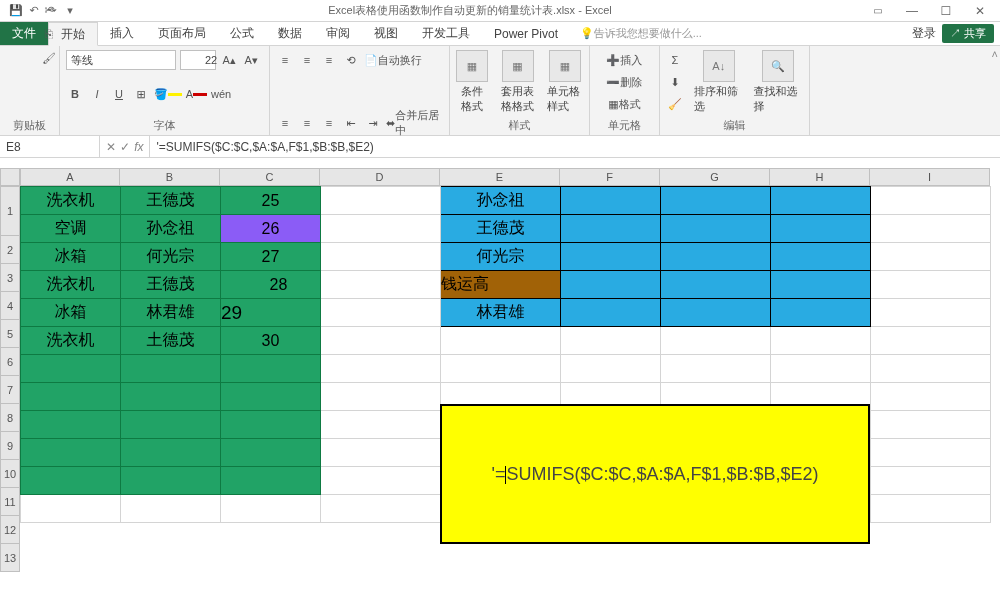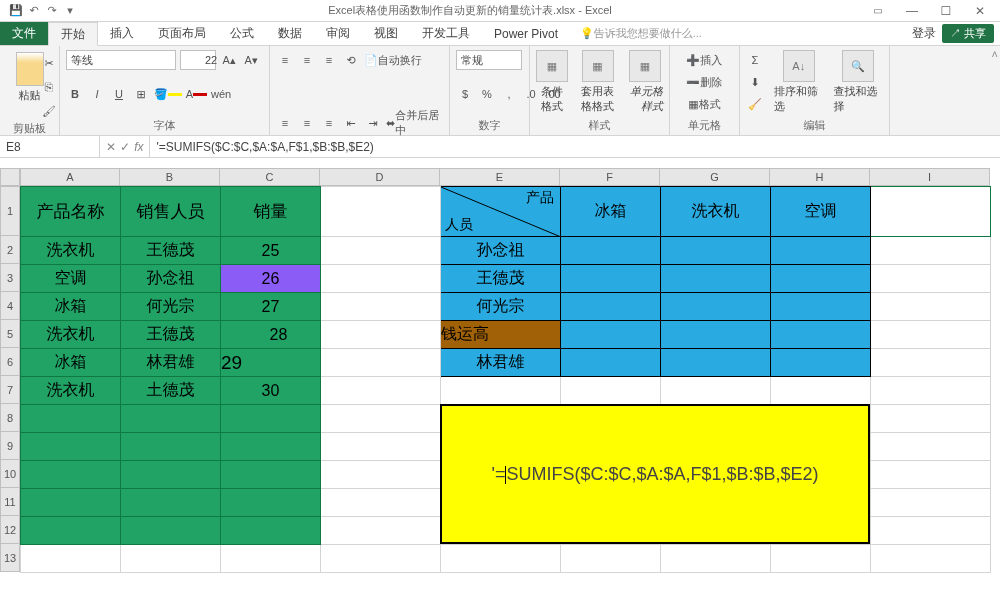--- a/index.html
+++ b/index.html
@@ -105,24 +105,20 @@
   <div class="tab">Power Pivot</div>
   <div class="tell">💡 <span>告诉我您想要做什么...</span></div>
   <div class="right">
     <span>登录</span>
     <span class="share">↗ <span>共享</span></span>
   </div>
 </div>
 
 <div class="ribbon">
   <div class="rgroup" style="width:60px;">
-    <div>
-      <div class="paste-big"></div>
-      <div style="text-align:center; font-size:11px;">粘贴</div>
-    </div>
     <div class="row" style="flex-direction:column; align-items:flex-start; margin-top:-50px; margin-left:34px;">
       <span class="rbtn">✂</span>
       <span class="rbtn">⎘</span>
       <span class="rbtn">🖌</span>
     </div>
     <div class="lbl">剪贴板</div>
   </div>
   <div class="rgroup" style="width:210px;">
     <div class="row">
       <span class="sel" style="width:110px;">等线</span>
@@ -151,46 +147,33 @@
     </div>
     <div class="row">
       <span class="rbtn">≡</span>
       <span class="rbtn">≡</span>
       <span class="rbtn">≡</span>
       <span class="rbtn">⇤</span>
       <span class="rbtn">⇥</span>
       <span class="rbtn">⬌<span>合并后居中</span></span>
     </div>
   </div>
-  <div class="rgroup" style="width:80px;">
-    <div class="row">
-        <span class="sel" style="width:66px;">常规</span>
-      </div>
-    <div class="row">
-      <span class="rbtn">$</span>
-      <span class="rbtn">%</span>
-      <span class="rbtn">,</span>
-      <span class="rbtn">.0</span>
-      <span class="rbtn">.00</span>
-    </div>
-    <div class="lbl">数字</div>
-  </div>
   <div class="rgroup" style="width:140px;">
     <div class="row" style="gap:8px;">
       <div class="vcol">
           <div class="big-icon">▦</div>
           <div style="text-align:center;">条件格式</div>
         </div>
       <div class="vcol">
           <div class="big-icon">▦</div>
           <div style="text-align:center;">套用表格格式</div>
         </div>
       <div class="vcol">
           <div class="big-icon">▦</div>
-          <div style="text-align:right;font-style:italic;">单元格样式</div>
+          <div style="text-align:left;">单元格样式</div>
         </div>
     </div>
     <div class="lbl">样式</div>
   </div>
   <div class="rgroup" style="width:70px;">
     <div class="vcol">
       <span class="rbtn">➕<span>插入</span></span>
       <span class="rbtn">➖<span>删除</span></span>
       <span class="rbtn">▦<span>格式</span></span>
     </div>
@@ -254,37 +237,20 @@
     <div>9</div>
     <div>10</div>
     <div>11</div>
     <div>12</div>
     <div>13</div>
   </div>
 
   <div class="cells">
     <table>
       <tbody>
-          <tr class="green greenhead" style="height:50px;">
-        <td class="col-A">产品名称</td>
-        <td class="col-B">销售人员</td>
-        <td class="col-C">销量</td>
-        <td class="col-D" style="background:#fff;border:1px solid #d4d4d4;"></td>
-        <td class="col-E diag blue bluehead" style="background:#29abe2;border:1px solid #000;">
-          <svg width="120" height="50">
-                <line x1="0" y1="0" x2="120" y2="50" stroke="#000" stroke-width="1"></line>
-              </svg>
-          <span class="p1">产品</span>
-          <span class="p2">人员</span>
-        </td>
-        <td class="col-F" style="background:#29abe2;border:1px solid #000;text-align:center;font-size:16px;">冰箱</td>
-        <td class="col-G" style="background:#29abe2;border:1px solid #000;text-align:center;font-size:16px;">洗衣机</td>
-        <td class="col-H" style="background:#29abe2;border:1px solid #000;text-align:center;font-size:16px;">空调</td>
-        <td class="col-I" style="background:#fff;"></td>
-      </tr>
 
       <tr>
         <td class="col-A" style="background:#21a366;border:1px solid #0e7a42;text-align:center;font-size:16px;">洗衣机</td>
         <td class="col-B" style="background:#21a366;border:1px solid #0e7a42;text-align:center;font-size:16px;">王德茂</td>
         <td class="col-C" style="background:#21a366;border:1px solid #0e7a42;text-align:center;font-size:16px;">25</td>
         <td class="col-D"></td>
         <td class="col-E" style="background:#29abe2;border:1px solid #000;text-align:center;font-size:16px;">孙念祖</td>
         <td class="col-F" style="background:#29abe2;border:1px solid #000;"></td>
         <td class="col-G" style="background:#29abe2;border:1px solid #000;"></td>
         <td class="col-H" style="background:#29abe2;border:1px solid #000;"></td>

